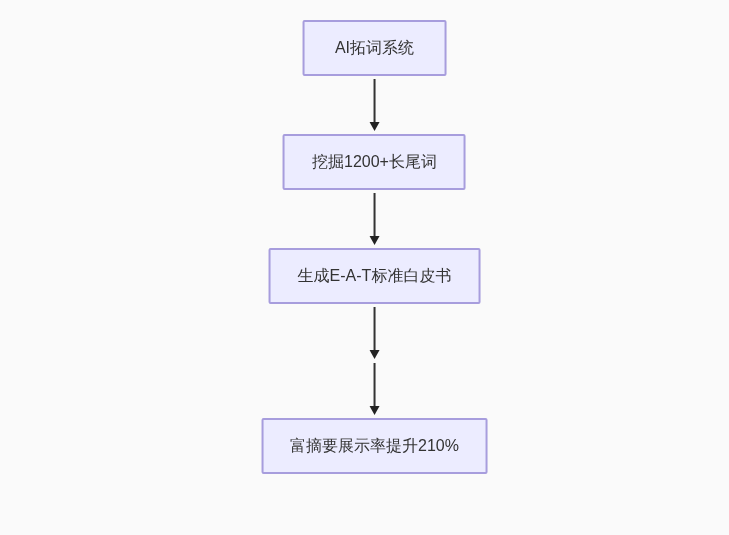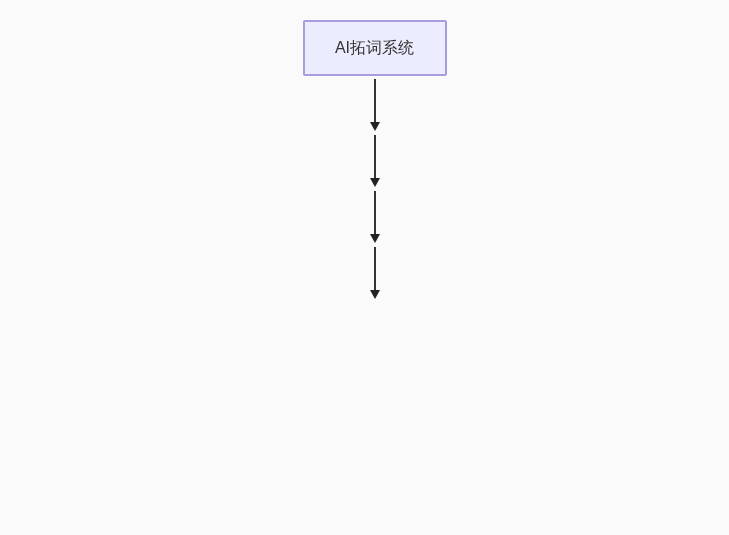--- a/index.html
+++ b/index.html
@@ -68,33 +68,42 @@
 
     <div class="node">
       <span>AI拓词系统</span>
     </div>
 
     <div class="connector">
       <div class="line"></div>
       <div class="arrowhead"></div>
     </div>
 
+    <div class="node">
+      <span>挖掘1200+长尾词</span>
+    </div>
+
+    <div class="connector">
+      <div class="line"></div>
+      <div class="arrowhead"></div>
+    </div>
+
+    <div class="node">
+      <span>生成E-A-T标准白皮书</span>
+    </div>
 
     <div class="connector">
       <div class="line"></div>
       <div class="arrowhead"></div>
     </div>
 
 
     <div class="connector">
       <div class="line"></div>
       <div class="arrowhead"></div>
     </div>
 
-
-    <div class="connector">
-      <div class="line"></div>
-      <div class="arrowhead"></div>
+    <div class="node">
+      <span>富摘要展示率提升210%</span>
     </div>
-
 
   </div>
 </div>
 
 </body></html>

